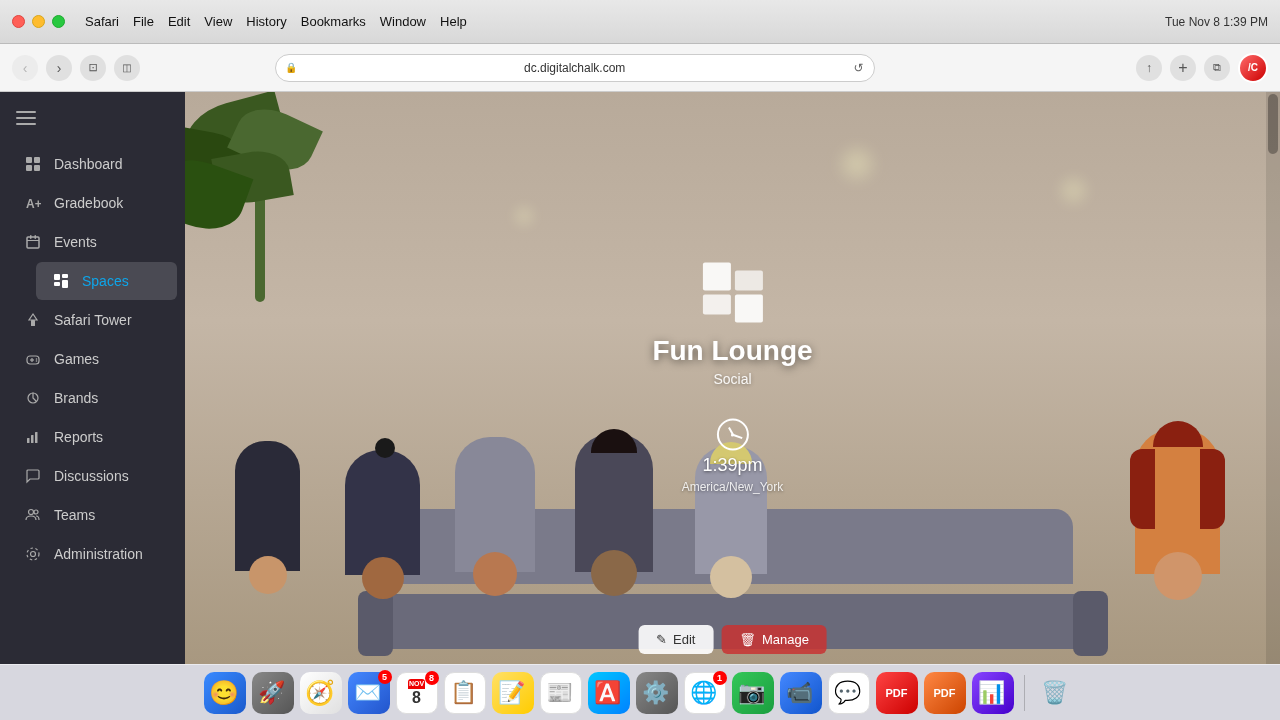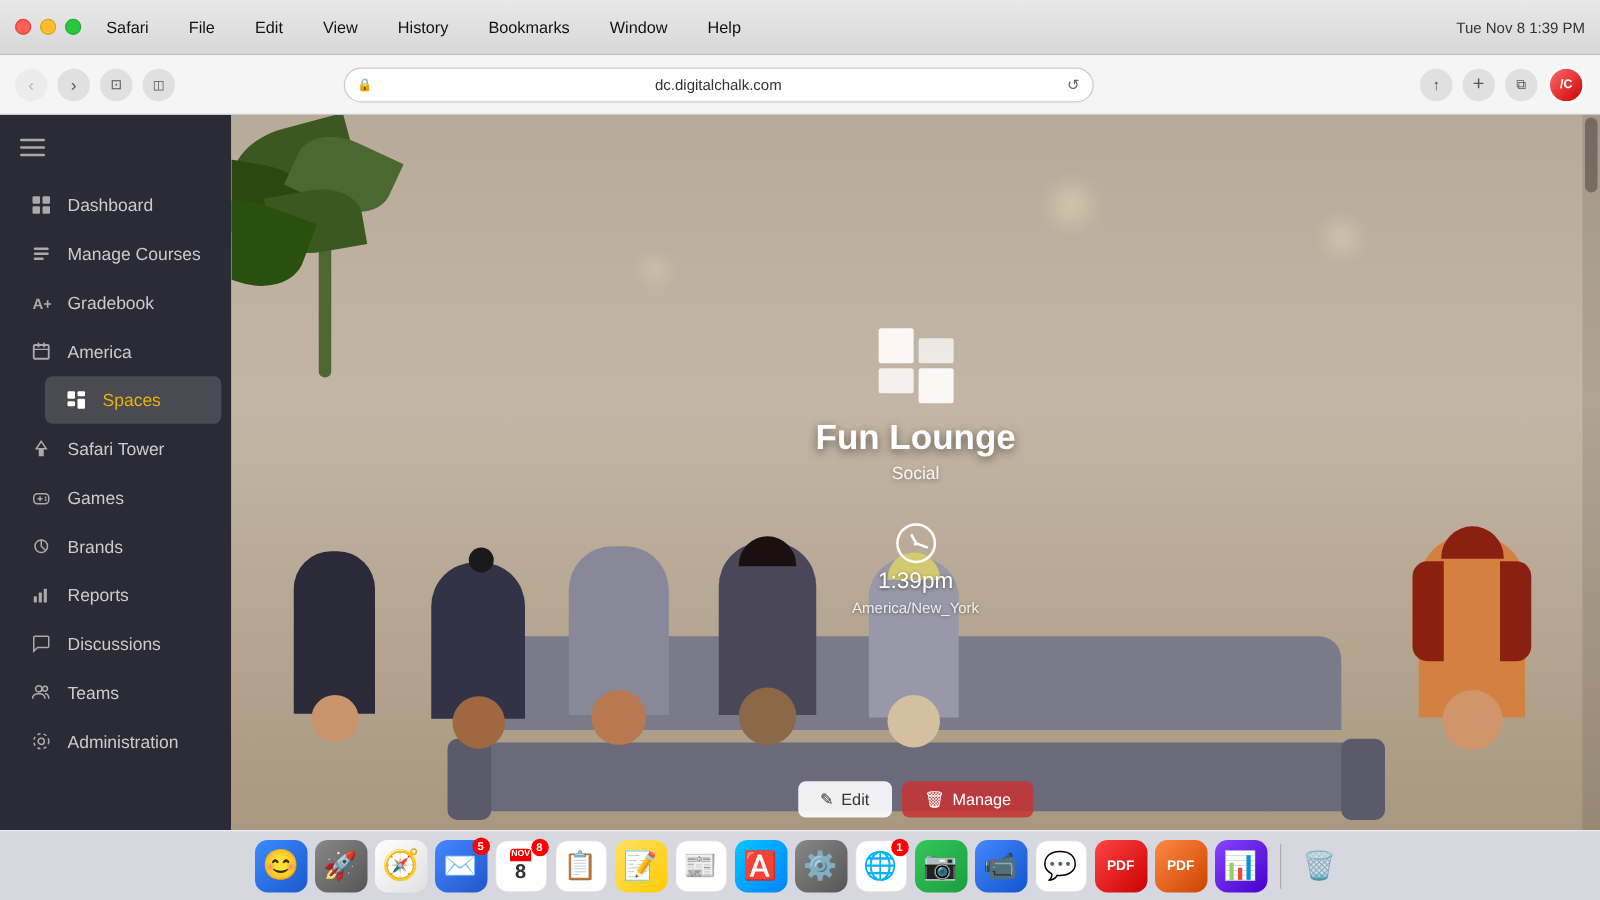--- a/index.html
+++ b/index.html
@@ -24,21 +24,21 @@
     .traffic-light {
       width: 13px; height: 13px;
       border-radius: 50%;
     }
     .tl-red { background: #ff5f57; border: 0.5px solid #e0443e; }
     .tl-yellow { background: #febc2e; border: 0.5px solid #d9a619; }
     .tl-green { background: #28c840; border: 0.5px solid #1dab2f; }
     .mac-menu-bar {
       display: flex;
       align-items: flex-start;
-      gap: 32px;
+      gap: 14px;
       margin-left: 20px;
       font-size: 13px;
       color: #111;
     }
     .mac-menu-item { cursor: pointer; }
     .mac-right-controls {
       margin-left: auto;
       display: flex;
       align-items: center;
       gap: 10px;
@@ -165,21 +165,21 @@
       padding: 10px 16px;
       cursor: pointer;
       color: #ccc;
       font-size: 14px;
       border-radius: 6px;
       margin: 1px 8px;
       transition: background 0.15s;
     }
     .nav-item.active {
       background: rgba(255,255,255,0.15);
-      color: #eab308;
+      color: #0ea5e9;
       margin-left: 36px;
     }
     .nav-icon {
       width: 18px; height: 18px;
       display: flex;
       align-items: center;
       justify-content: center;
       flex-shrink: 0;
       font-size: 14px;
     }
@@ -468,45 +468,35 @@
             <rect x="9" y="1" width="6" height="6" rx="1" fill="#aaa"></rect>
             <rect x="1" y="9" width="6" height="6" rx="1" fill="#aaa"></rect>
             <rect x="9" y="9" width="6" height="6" rx="1" fill="#aaa"></rect>
           </svg>
         </div>
         <span>Dashboard</span>
       </div>
       <div class="nav-item">
         <div class="nav-icon">
           <svg width="16" height="16" viewBox="0 0 16 16" fill="none">
-            <rect x="2" y="3" width="12" height="2" rx="1" fill="#aaa"></rect>
-            <rect x="2" y="7" width="12" height="2" rx="1" fill="#aaa"></rect>
-            <rect x="2" y="11" width="8" height="2" rx="1" fill="#aaa"></rect>
-          </svg>
-        </div>
-        <span>Manage Courses</span>
-      </div>
-      <div class="nav-item">
-        <div class="nav-icon">
-          <svg width="16" height="16" viewBox="0 0 16 16" fill="none">
             <text x="1" y="13" font-size="12" fill="#aaa" font-family="sans-serif" font-weight="bold">A+</text>
           </svg>
         </div>
         <span>Gradebook</span>
       </div>
       <div class="nav-item">
         <div class="nav-icon">
           <svg width="16" height="16" viewBox="0 0 16 16" fill="none">
             <rect x="2" y="3" width="12" height="11" rx="1" stroke="#aaa" stroke-width="1.5" fill="none"></rect>
             <rect x="5" y="1" width="1.5" height="4" rx="0.75" fill="#aaa"></rect>
             <rect x="9.5" y="1" width="1.5" height="4" rx="0.75" fill="#aaa"></rect>
             <rect x="2" y="6" width="12" height="1" fill="#aaa"></rect>
           </svg>
         </div>
-        <span>America</span>
+        <span>Events</span>
       </div>
       <div class="nav-item active">
         <div class="nav-icon">
           <svg width="16" height="16" viewBox="0 0 16 16" fill="none">
             <rect x="1" y="1" width="6" height="6" rx="1" fill="white"></rect>
             <rect x="9" y="1" width="6" height="4" rx="1" fill="white"></rect>
             <rect x="1" y="9" width="6" height="4" rx="1" fill="white"></rect>
             <rect x="9" y="7" width="6" height="8" rx="1" fill="white"></rect>
           </svg>
         </div>

